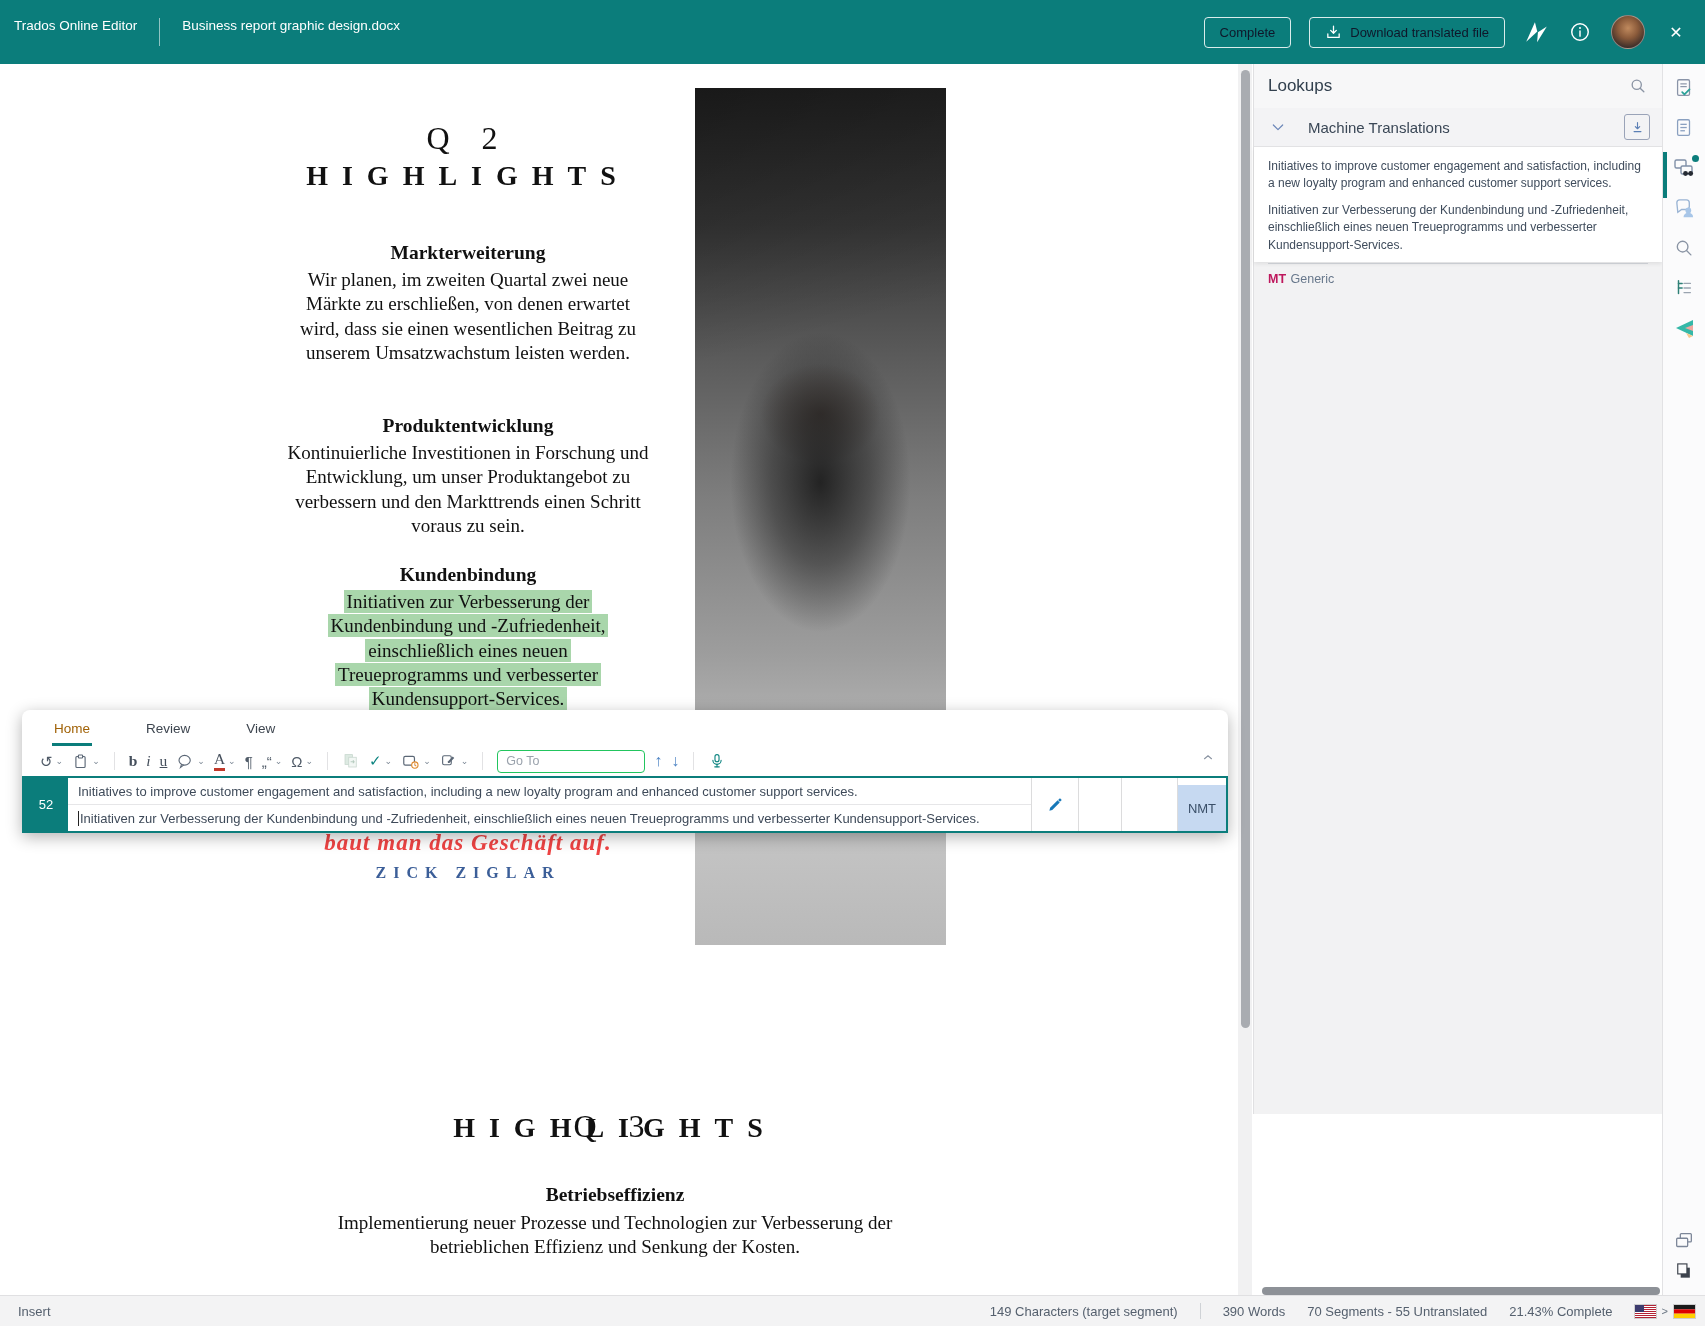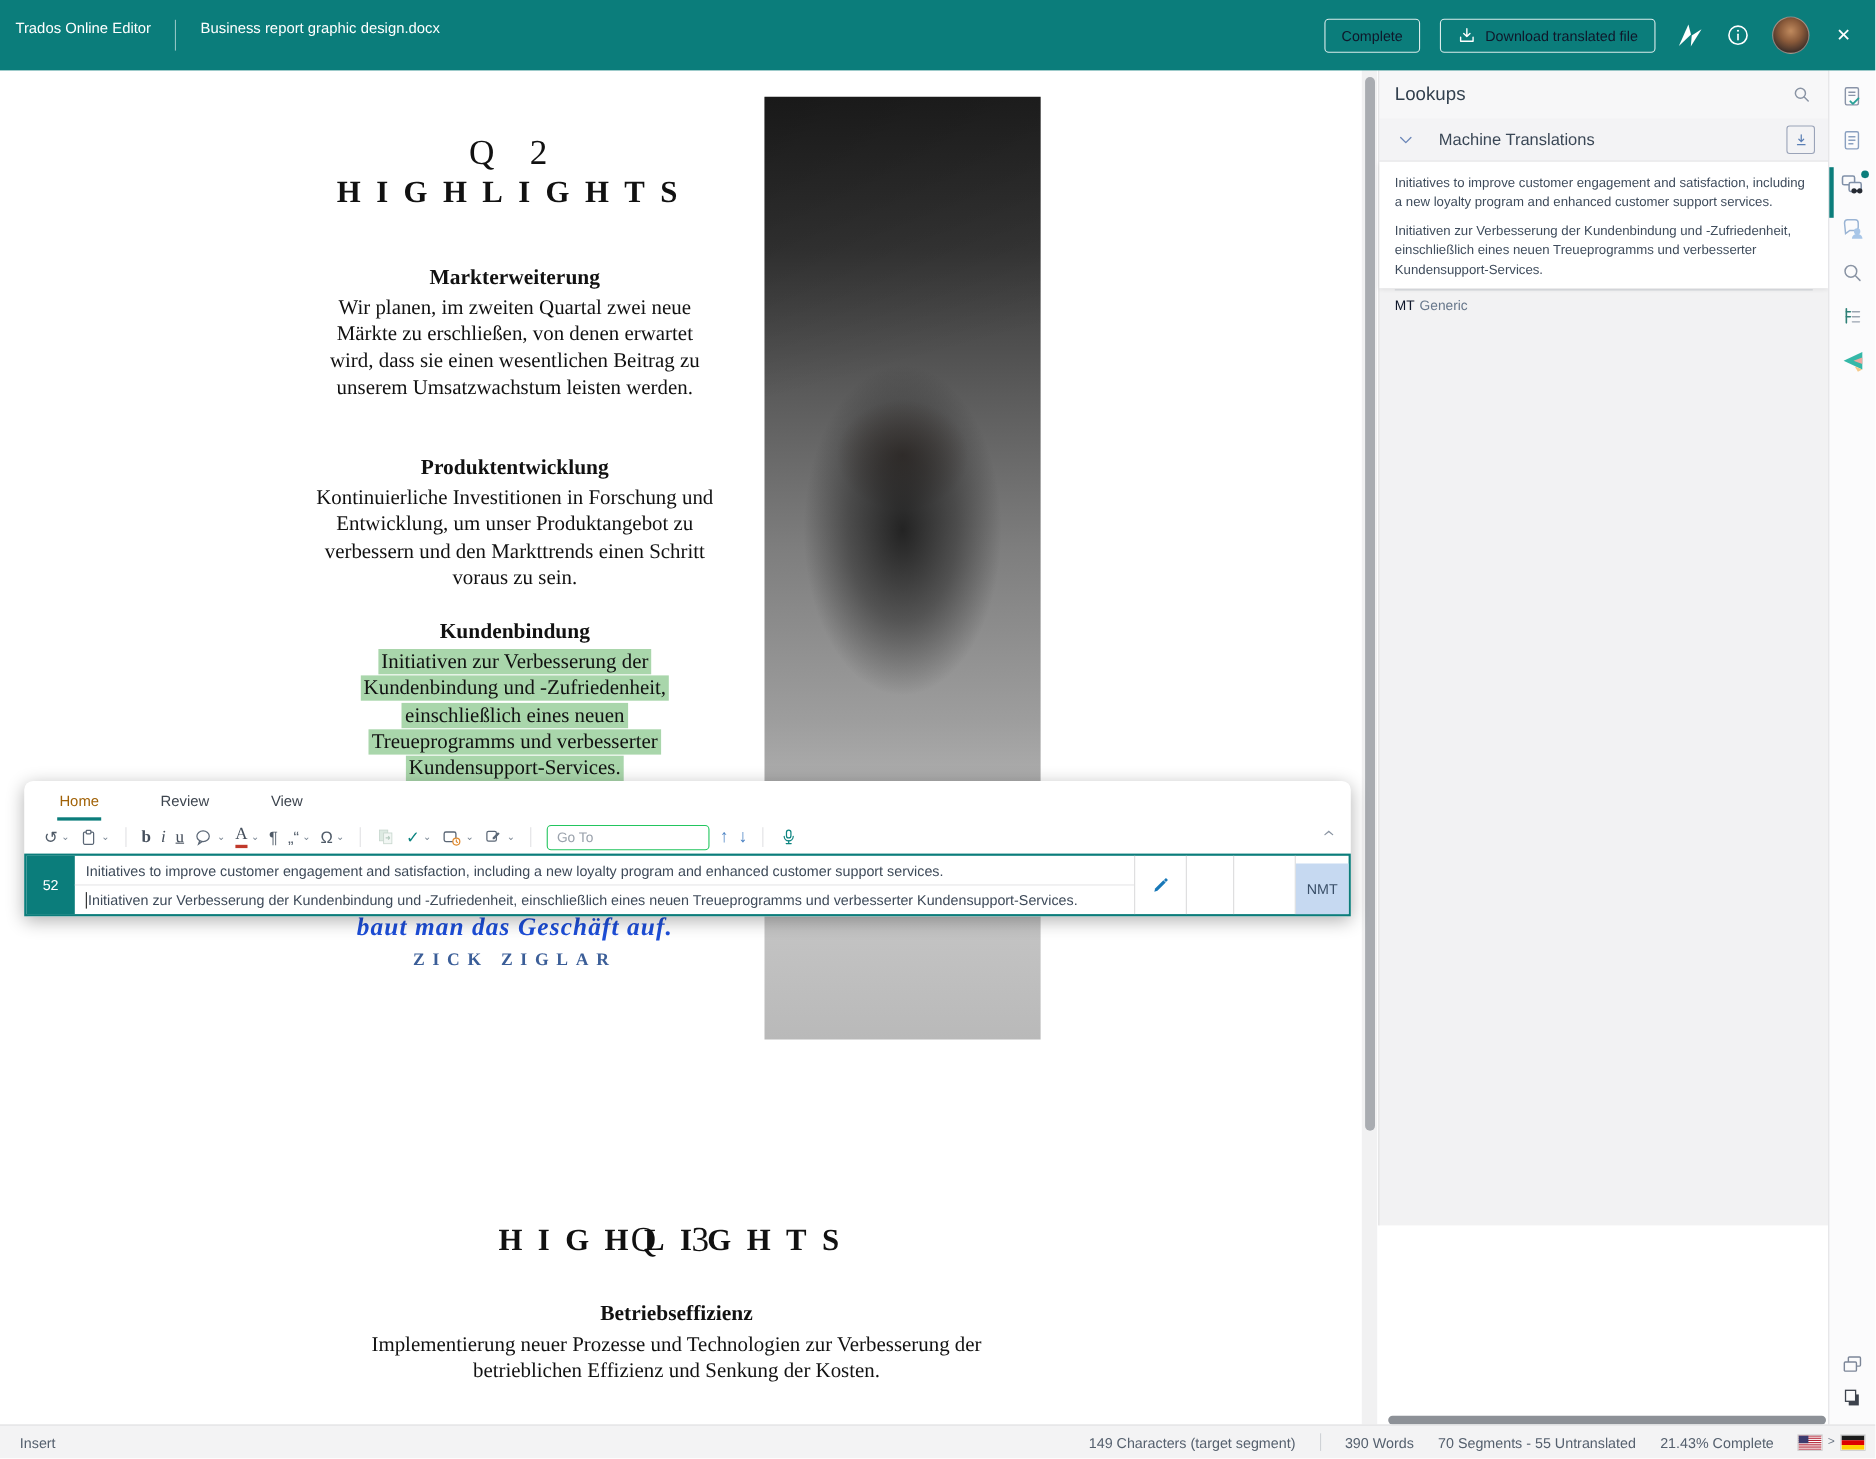--- a/index.html
+++ b/index.html
@@ -33,21 +33,21 @@
   .q2-col{left:286px;width:364px;}
   .q3-col{left:295px;width:640px;}
   .q-num{font-size:32px;letter-spacing:12px;}
   .q-title{font-size:28px;font-weight:bold;letter-spacing:14px;}
   .doc-h{font-size:19.5px;font-weight:bold;text-align:center;}
   .doc-p{font-size:19px;line-height:1.28;}
   .hl-wrap{width:320px;margin:0 auto;}
   .hl{background:#a9d6ab;box-decoration-break:clone;-webkit-box-decoration-break:clone;padding:1px 3px;}
   .quote{position:absolute;left:286px;width:364px;top:830px;text-align:center;
          font-family:"Liberation Serif",serif;font-style:italic;font-weight:bold;
-         font-size:23px;color:#1d4ed8;letter-spacing:1px;z-index:1;}
+         font-size:23px;color:#ef4444;letter-spacing:1px;z-index:1;}
   .quote-author{position:absolute;left:286px;width:364px;top:864px;text-align:center;
          font-family:"Liberation Serif",serif;font-weight:bold;font-size:16px;
          letter-spacing:7px;color:#3b5e98;z-index:1;}
   .photo{position:absolute;left:695px;top:88px;width:251px;height:857px;z-index:1;
          background:
            radial-gradient(ellipse 90px 150px at 50% 46%,rgba(20,20,20,.85) 0%,rgba(40,40,40,.55) 55%,rgba(0,0,0,0) 100%),
            radial-gradient(ellipse 60px 50px at 50% 38%,rgba(60,50,45,.9) 0%,rgba(0,0,0,0) 100%),
            linear-gradient(165deg,rgba(0,0,0,.35) 0%,rgba(0,0,0,0) 30%),
            linear-gradient(180deg,#262626 0%,#383838 16%,#5c5c5c 32%,#7e7e7e 48%,#9d9d9d 66%,#c7c7c7 84%,#b9b9b9 100%);}
 
@@ -101,21 +101,21 @@
             border-bottom:1px solid #e4e4e6;display:flex;align-items:center;padding:0 12px 0 16px;
             box-sizing:border-box;}
   .lk-mt-label{font-size:15px;color:#3a4756;margin-left:22px;flex:1;}
   .lk-dl{width:24px;height:24px;border:1px solid #9aa3b8;border-radius:3px;display:flex;
          align-items:center;justify-content:center;cursor:pointer;background:#fff0;}
   .lk-card{position:absolute;left:0;top:83px;width:100%;height:115px;background:#fff;
            box-shadow:0 2px 4px rgba(0,0,0,.08);padding:11px 14px;box-sizing:border-box;cursor:pointer;}
   .lk-text{font-size:12px;line-height:1.45;color:#3f4c5c;}
   .lk-de{margin-top:9px;}
   .lk-divider{border:none;border-top:1px solid #c9ccd1;margin:9px 0 5px 0;}
-  .lk-mt-abbr{font-weight:normal;color:#0f172a;font-size:12.5px;}
+  .lk-mt-abbr{font-weight:bold;color:#be185d;font-size:12.5px;}
   .lk-mt-name{color:#68788c;font-size:12.5px;}
 
   
   .rail{position:absolute;left:1662px;top:64px;width:43px;height:1231px;background:#fbfbfc;
         border-left:1px solid #e2e2e4;box-sizing:border-box;}
   .rail-btn{width:42px;height:40px;display:flex;align-items:center;justify-content:center;cursor:pointer;position:relative;}
   .rail-col{display:flex;flex-direction:column;align-items:center;padding-top:4px;}
   .rail-active-bar{position:absolute;left:0;top:88px;width:4px;height:46px;background:#0b7d7b;}
   .rail-dot{position:absolute;right:6px;top:7px;width:7px;height:7px;border-radius:50%;background:#0b7d7b;}
   .rail-bottom1{position:absolute;left:0;bottom:34px;}

